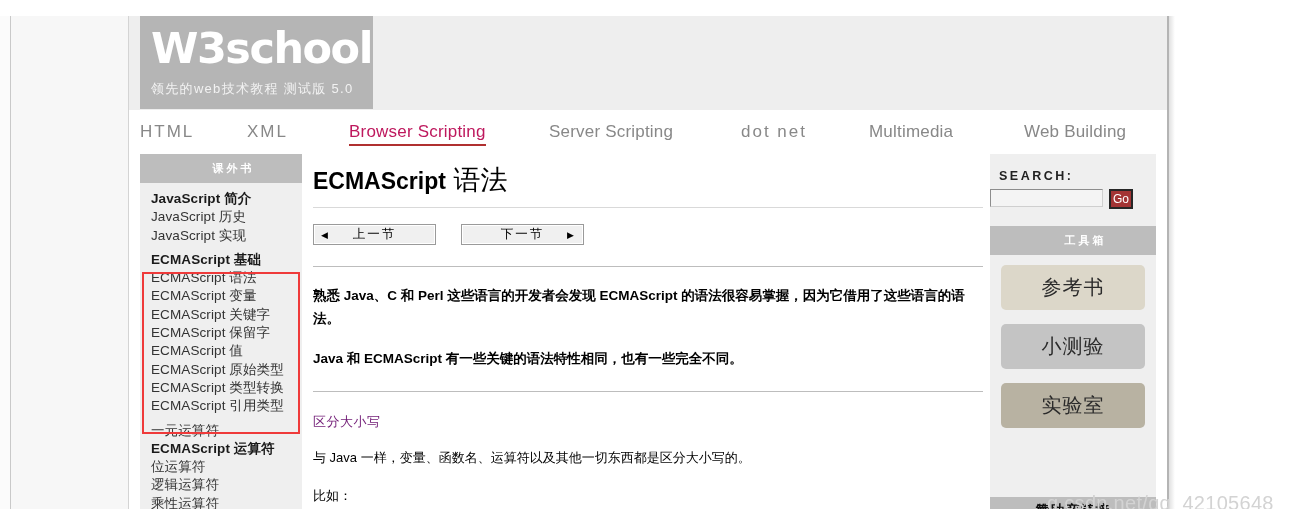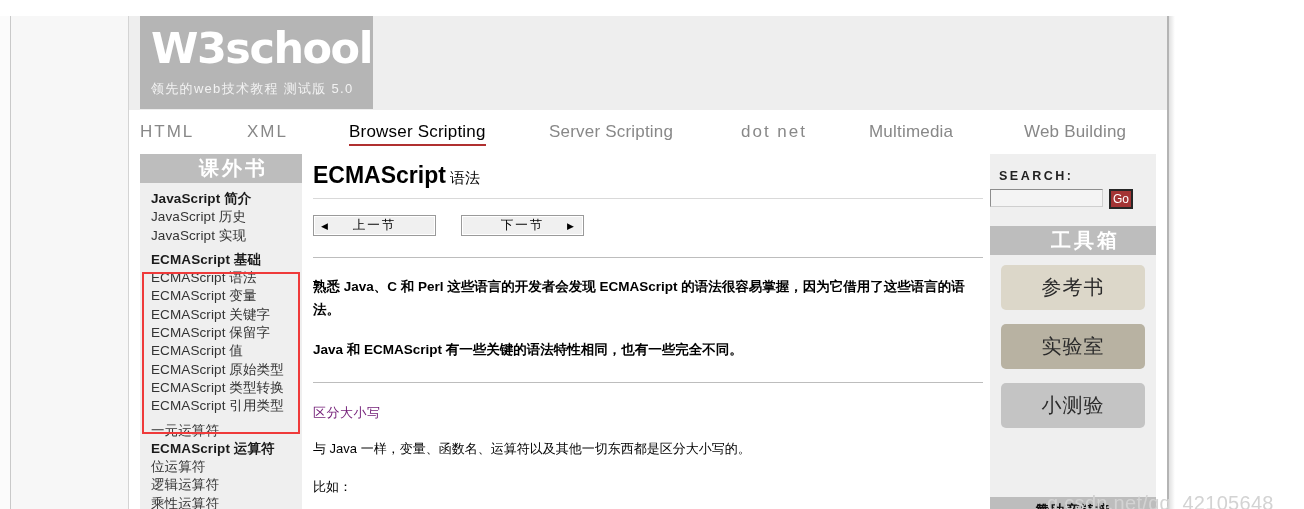--- a/index.html
+++ b/index.html
@@ -87,42 +87,42 @@
   }
   .navitem {
     position: absolute;
     top: 12px;
     font-size: 17px;
     color: #888888;
     letter-spacing: 2px;
     white-space: nowrap;
   }
   .navitem.active {
-    color: #000000;
+    color: #be185d;
     border-bottom: 2px solid #b03030;
     padding-bottom: 2px;
     letter-spacing: 0.2px;
   }
   .navitem.wide { letter-spacing: 0.2px; }
 
   
   #body-cols {
     position: absolute; left: 0; top: 138px; width: 1038px; height: 371px;
   }
 
   
   #left-col {
     position: absolute; left: 11px; top: 0; width: 162px; height: 371px;
     background: #efefef;
   }
   .panel-head {
     height: 29px;
     background: #bdbdbd;
     color: #ffffff;
-    font-size: 20px;
+    font-size: 11px;
     font-weight: bold;
     letter-spacing: 3px;
     display: flex;
     align-items: center;
     justify-content: center;
     padding-left: 25px;
   }
   #menu-list {
     padding: 7px 0 0 11px;
   }
@@ -149,21 +149,21 @@
     position: absolute; left: 184px; top: 0; width: 670px; height: 371px;
     background: #ffffff;
   }
   #page-title {
     font-size: 23px;
     color: #000000;
     margin: 8px 0 0 0;
     font-weight: bold;
     white-space: nowrap;
   }
-  #page-title .cn { font-weight: normal; font-size: 15px; }
+  #page-title .cn { font-weight: normal; font-size: 27px; }
   .hr-light {
     height: 1px;
     background: #d9d9d9;
     margin: 9px 0 0 0;
   }
   #navbtns {
     margin-top: 16px;
     display: flex;
     gap: 25px;
   }
@@ -398,22 +398,22 @@
         <div id="search-label">SEARCH:</div>
         <div id="search-row">
           <input id="search-input" type="text" placeholder="" style="">
           <button id="go-btn">Go</button>
         </div>
 
         <div class="panel-head" id="tools-head">工具箱</div>
 
         <div id="tools-body">
           <div class="tool-btn t1">参考书</div>
+          <div class="tool-btn t3">小测验</div>
           <div class="tool-btn t2">实验室</div>
-          <div class="tool-btn t3">小测验</div>
         </div>
 
         <div id="sponsor-head">赞助商链接</div>
       </div>
 
     </div>
   </div>
 
   <div class="edge-line" id="edge-right"></div>
   <div id="edge-right-shadow"></div>

